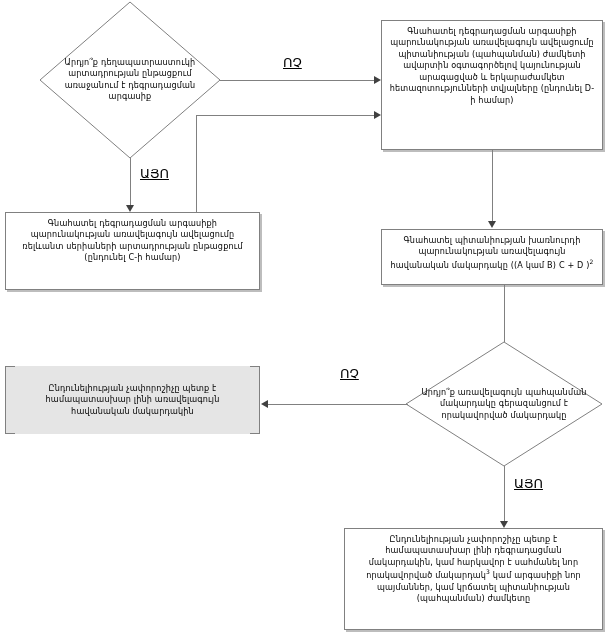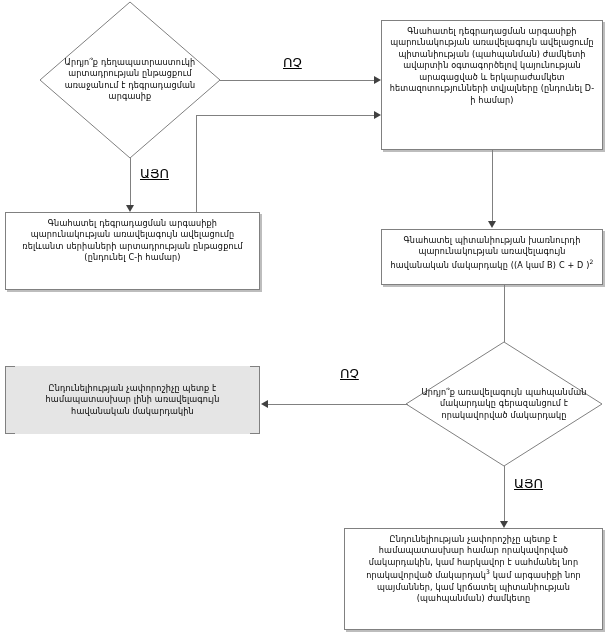--- a/index.html
+++ b/index.html
@@ -153,21 +153,21 @@
       <polygon points="100,2 198,64 100,126 2,64" fill="#ffffff" stroke="#808080" stroke-width="1"></polygon>
     </svg>
     <div class="diamond-label txt" style="width:184px; left:8px;">Արդյո՞ք առավելագույն պահպանման մակարդակը գերազանցում է որակավորված մակարդակը</div>
   </div>
 
   <div class="node bracket txt" style="left:5px; top:366px; width:255px; height:68px;">
     <span>Ընդունելիության չափորոշիչը պետք է համապատասխար լինի առավելագույն հավանական մակարդակին</span>
   </div>
 
   <div class="node box box-shadow txt" style="left:344px; top:528px; width:259px; height:102px;">
-    <span><span>Ընդունելիության չափորոշիչը պետք է համապատասխար համար որակավորված մակարդակին, կամ հարկավոր է սահմանել նոր որակավորված մակարդակ</span><span class="sup">3</span><span> կամ արգասիքի նոր պայմաններ, կամ կրճատել պիտանիության (պահպանման) ժամկետը</span></span>
+    <span><span>Ընդունելիության չափորոշիչը պետք է համապատասխար լինի դեգրադացման մակարդակին, կամ հարկավոր է սահմանել նոր որակավորված մակարդակ</span><span class="sup">3</span><span> կամ արգասիքի նոր պայմաններ, կամ կրճատել պիտանիության (պահպանման) ժամկետը</span></span>
   </div>
 
   <div class="line hline" style="left:220px; top:80px; width:155px;"></div>
   <div class="arrow arrow-right" style="left:374px; top:76px;"></div>
   <div class="edge-label" style="left:283px; top:55px;">ՈՉ</div>
 
   <div class="line vline" style="left:130px; top:158px; height:50px;"></div>
   <div class="arrow arrow-down" style="left:126px; top:205px;"></div>
   <div class="edge-label" style="left:140px; top:166px;">ԱՅՈ</div>
 

